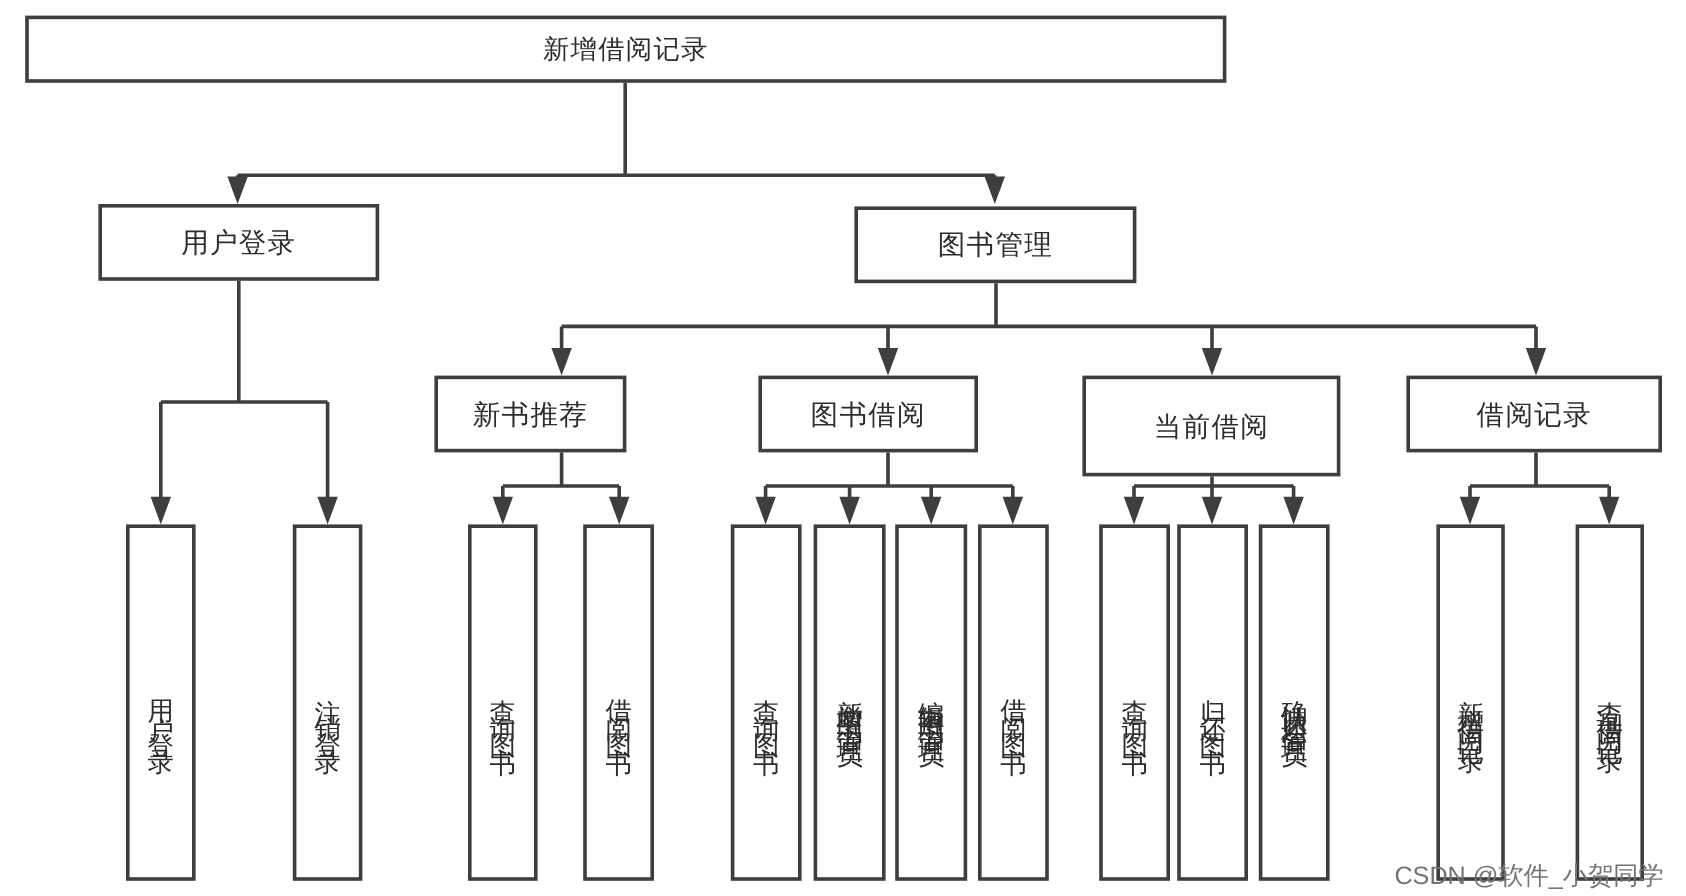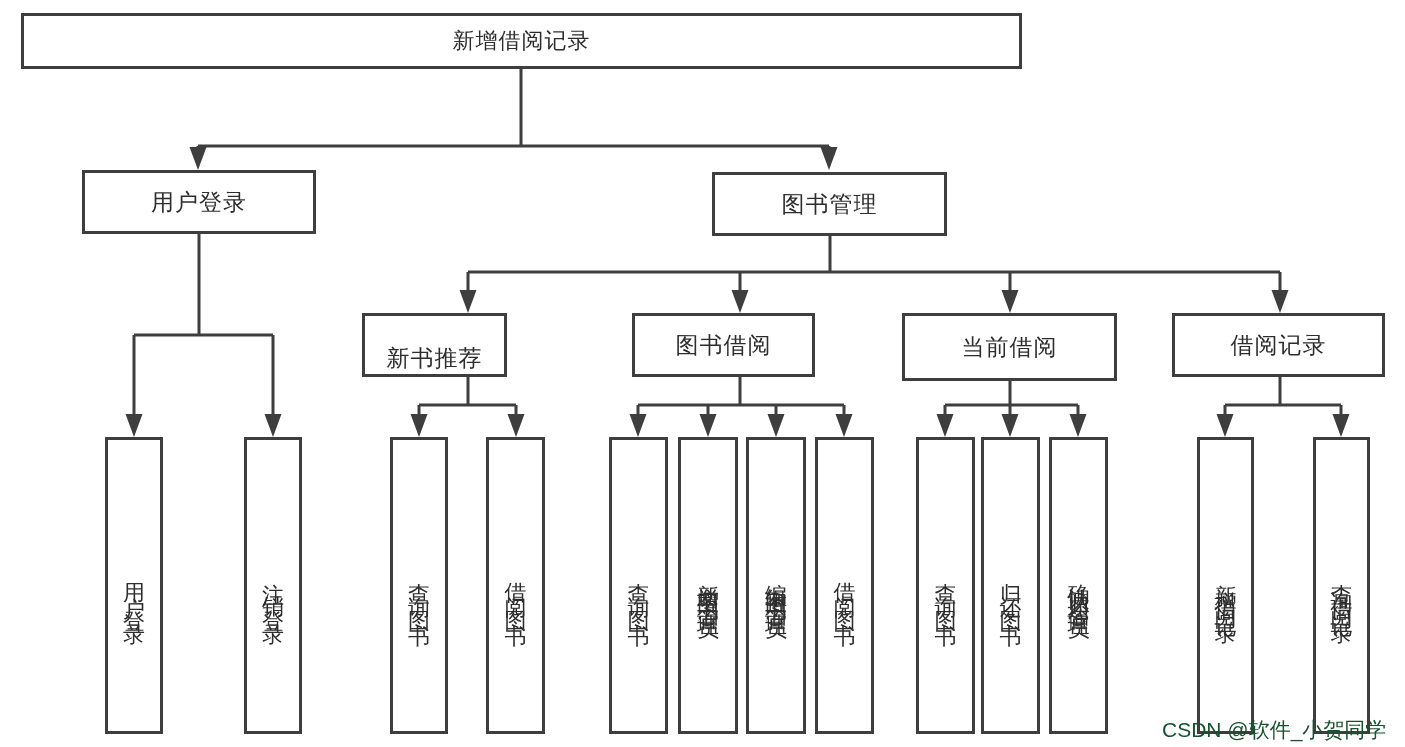--- a/index.html
+++ b/index.html
@@ -57,21 +57,21 @@
     line-height: 1;
   }
   .leaf span.ls4 { letter-spacing: 14px; margin-bottom: -14px; }
   .leaf span.ls6 { letter-spacing: 8px;  margin-bottom: -8px; }
   .leaf span.ls9 { letter-spacing: 5px;  margin-bottom: -5px; }
   .watermark {
     position: absolute;
     left: 1162px;
     top: 716px;
     font-size: 21px;
-    color: #14532d;
+    color: #737373;
     white-space: nowrap;
     z-index: 5;
   }
 </style>
 </head>
 <body>
 
 <div class="canvas">
 
   <svg class="connectors" viewBox="0 0 1405 747">
@@ -121,27 +121,27 @@
     <span>新增借阅记录</span>
   </div>
 
   <div class="node" style="left:82px; top:170px; width:234px; height:64px;">
     <span>用户登录</span>
   </div>
   <div class="node" style="left:712px; top:172px; width:235px; height:64px;">
     <span>图书管理</span>
   </div>
 
-  <div class="node" style="left:362px; top:313px; width:145px; height:64px;align-items:flex-end;">
+  <div class="node" style="left:362px; top:313px; width:160px; height:64px;">
     <span>新书推荐</span>
   </div>
   <div class="node" style="left:632px; top:313px; width:183px; height:64px;">
     <span>图书借阅</span>
   </div>
-  <div class="node" style="left:902px; top:313px; width:215px; height:68px;">
+  <div class="node" style="left:902px; top:313px; width:215px; height:84px;">
     <span>当前借阅</span>
   </div>
   <div class="node" style="left:1172px; top:313px; width:213px; height:64px;">
     <span>借阅记录</span>
   </div>
 
   <div class="leaf" style="left:105px; width:58px;">
     <span class="ls4">用户登录</span>
   </div>
   <div class="leaf" style="left:244px; width:58px;">

